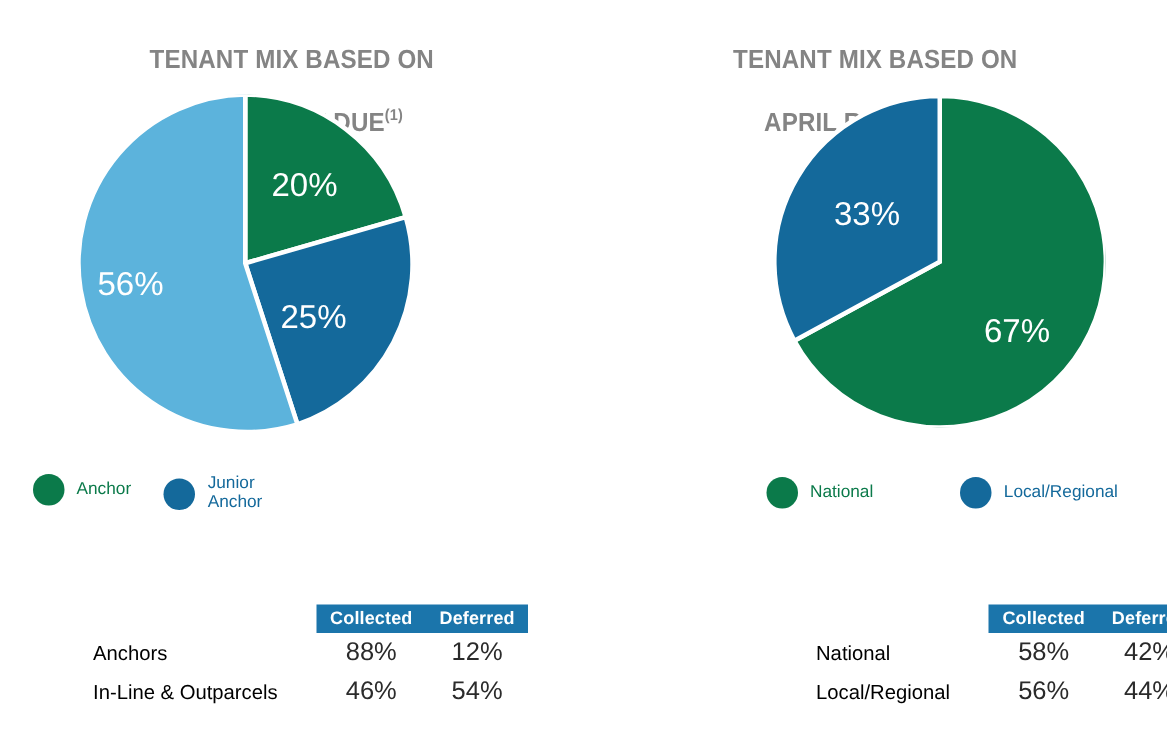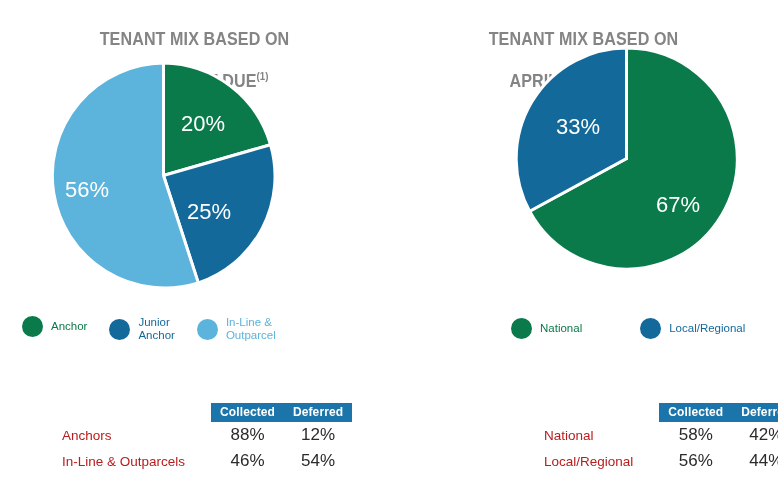--- a/index.html
+++ b/index.html
@@ -44,21 +44,21 @@
     font-size: 10.5px;
     vertical-align: super;
     line-height: 0;
   }
 
   
   .pie-wrap {
     position: absolute;
   }
   .pie-wrap.left  { left: 51px;  top: 63px; width: 225px; height: 225px; }
-  .pie-wrap.right { left: 127px; top: 48px; width: 221px; height: 221px; }
+  .pie-wrap.right { left: 127px; top: 64px; width: 221px; height: 221px; }
   .pie-wrap svg { display: block; width: 100%; height: 100%; }
 
   .slice-label {
     fill: #ffffff;
     font-family: "Liberation Sans", sans-serif;
     font-size: 22px;
     text-anchor: middle;
     dominant-baseline: middle;
   }
 
@@ -114,21 +114,21 @@
     padding: 2px 9px 3px 9px;
     text-align: center;
     white-space: nowrap;
     letter-spacing: 0.1px;
   }
   td.rowlabel {
     text-align: left;
     padding: 3px 26px 3px 0;
     white-space: nowrap;
     font-size: 13.5px;
-    color: #b91c1c;
+    color: #000000;
   }
   td.val {
     text-align: center;
     padding: 3px 9px;
     font-size: 17px;
     white-space: nowrap;
     color: #2b2b2b;
   }
 </style>
 </head>
@@ -159,25 +159,20 @@
   <div class="legend left">
     <div class="legend-item">
       <span class="legend-dot" style="background:#0b7a4a"></span>
       <span class="legend-text" style="color:#0b7a4a">Anchor</span>
     </div>
     <div class="legend-item">
       <span class="legend-dot" style="background:#14699b"></span>
       <span class="legend-text" style="color:#14699b">Junior
 Anchor</span>
     </div>
-    <div class="legend-item">
-      <span class="legend-dot" style="background:#5cb3dc"></span>
-      <span class="legend-text" style="color:#5cb3dc">In-Line &amp;
-Outparcel</span>
-    </div>
   </div>
 
   <div class="table left">
     <table>
       <thead>
         <tr>
           <th class="hdr-blank"></th>
           <th class="hdr">Collected</th>
           <th class="hdr">Deferred</th>
         </tr>

